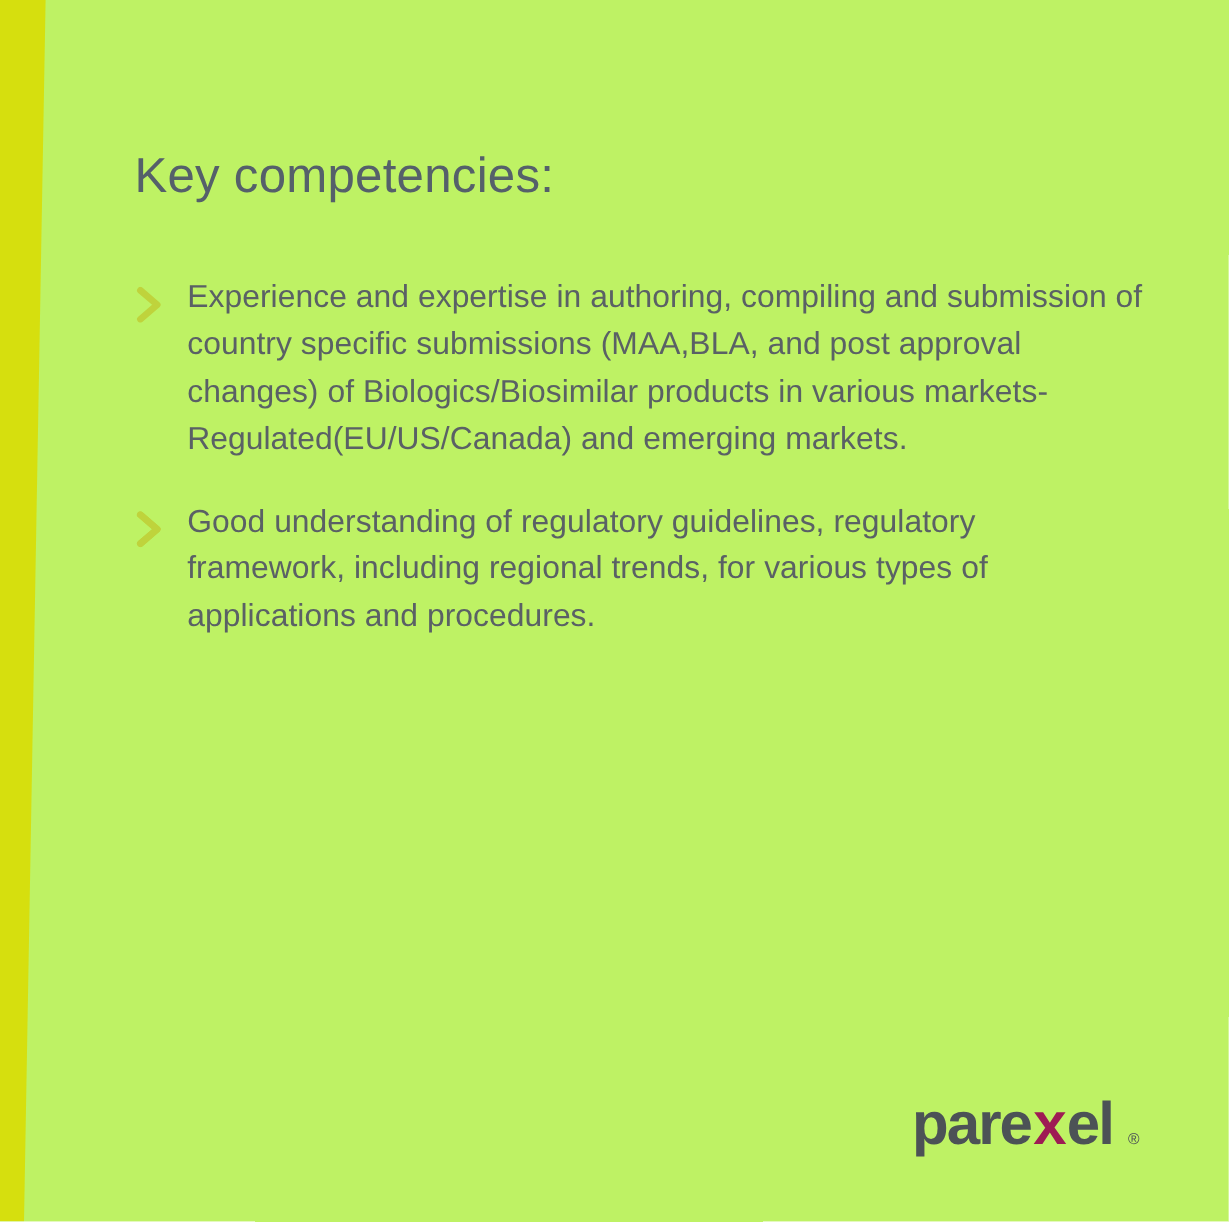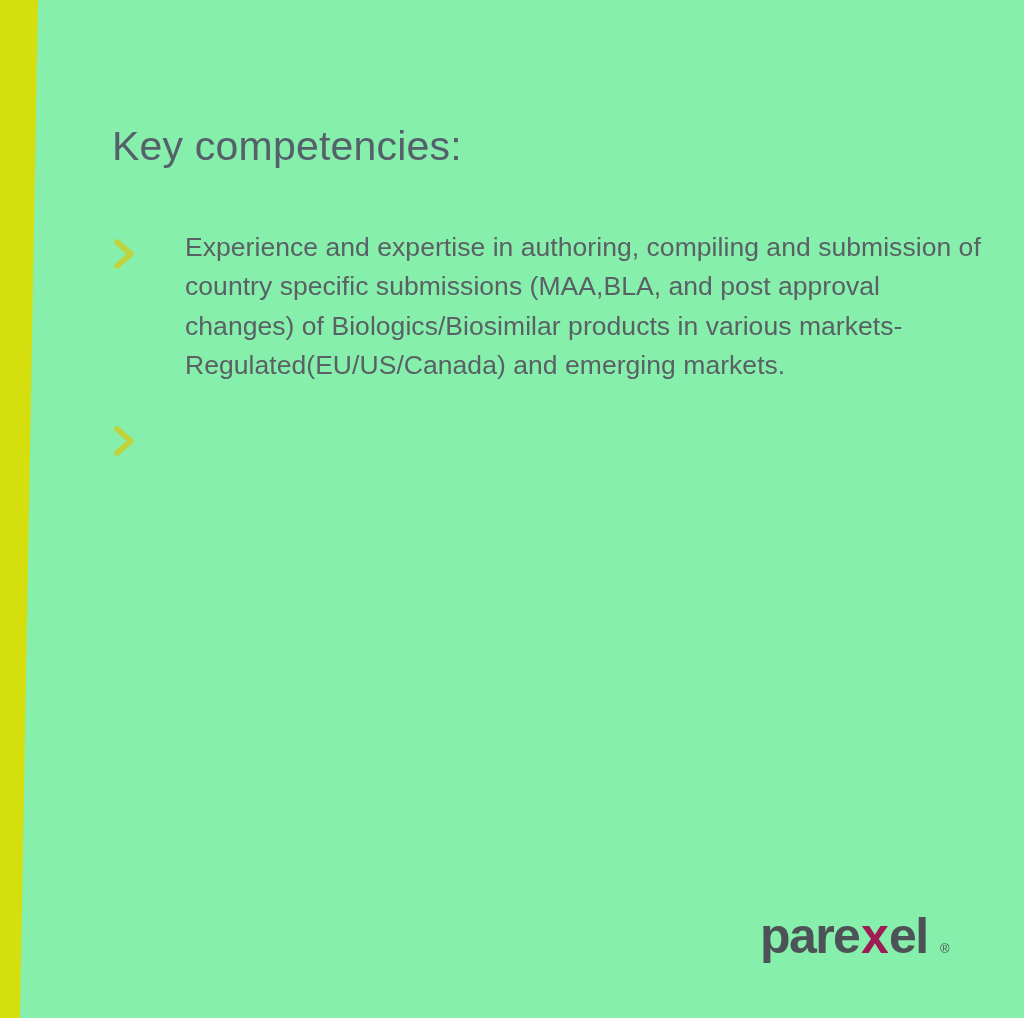--- a/index.html
+++ b/index.html
@@ -7,21 +7,21 @@
     padding: 0;
     background: #ffffff;
   }
   body {
     font-family: "Liberation Sans", sans-serif;
   }
   .slide {
     position: relative;
     width: 1024px;
     height: 1018px;
-    background: #86efac;
+    background: #bef264;
     overflow: hidden;
     box-sizing: border-box;
   }
   
   .accent-bar {
     position: absolute;
     left: 0;
     top: 0;
     width: 46px;
     height: 1018px;
@@ -65,21 +65,20 @@
     height: 30px;
     display: block;
   }
   .bullet-text {
     display: block;
     font-size: 26.5px;
     line-height: 39.3px;
     color: #5a6165;
     font-weight: 400;
     letter-spacing: 0.05px;
-    margin-left: 29px;
   }
   #bullet-0 .bullet-text { width: 800px; }
   #bullet-1 .bullet-text { width: 740px; }
   #bullet-2 .bullet-text { width: 775px; }
 
   
   .logo {
     position: absolute;
     right: 52px;
     bottom: 52px;
@@ -109,20 +108,26 @@
         </svg>
         <span class="bullet-text">Experience and expertise in authoring, compiling and submission of country specific submissions (MAA,BLA, and post approval changes) of Biologics/Biosimilar products in various markets- Regulated(EU/US/Canada) and emerging markets.</span>
       </div>
 
       <div class="bullet-item" id="bullet-1">
         <svg class="bullet-icon" viewBox="0 0 26 30">
           <path d="M5 3 L19 15 L5 27" fill="none" stroke="#BFD33C" stroke-width="5.6" stroke-linecap="round" stroke-linejoin="round"></path>
         </svg>
       </div>
 
+      <div class="bullet-item" id="bullet-2">
+        <svg class="bullet-icon" viewBox="0 0 26 30">
+          <path d="M5 3 L19 15 L5 27" fill="none" stroke="#BFD33C" stroke-width="5.6" stroke-linecap="round" stroke-linejoin="round"></path>
+        </svg>
+        <span class="bullet-text">Good understanding of regulatory guidelines, regulatory framework, including regional trends, for various types of applications and procedures.</span>
+      </div>
 
     </div>
   </div>
 
   <svg class="logo" viewBox="0 0 212 56">
     <text x="0" y="43" font-family="'Liberation Sans', sans-serif" font-size="50" font-weight="700" letter-spacing="-1.6" fill="#4C5256">pare</text>
     <text x="101" y="43" font-family="'Liberation Sans', sans-serif" font-size="50" font-weight="700" letter-spacing="-1.6" fill="#9E1B54">x</text>
     <text x="129" y="43" font-family="'Liberation Sans', sans-serif" font-size="50" font-weight="700" letter-spacing="-1.6" fill="#4C5256">el</text>
     <text x="180" y="43" font-family="'Liberation Sans', sans-serif" font-size="13" fill="#4C5256">®</text>
   </svg>

